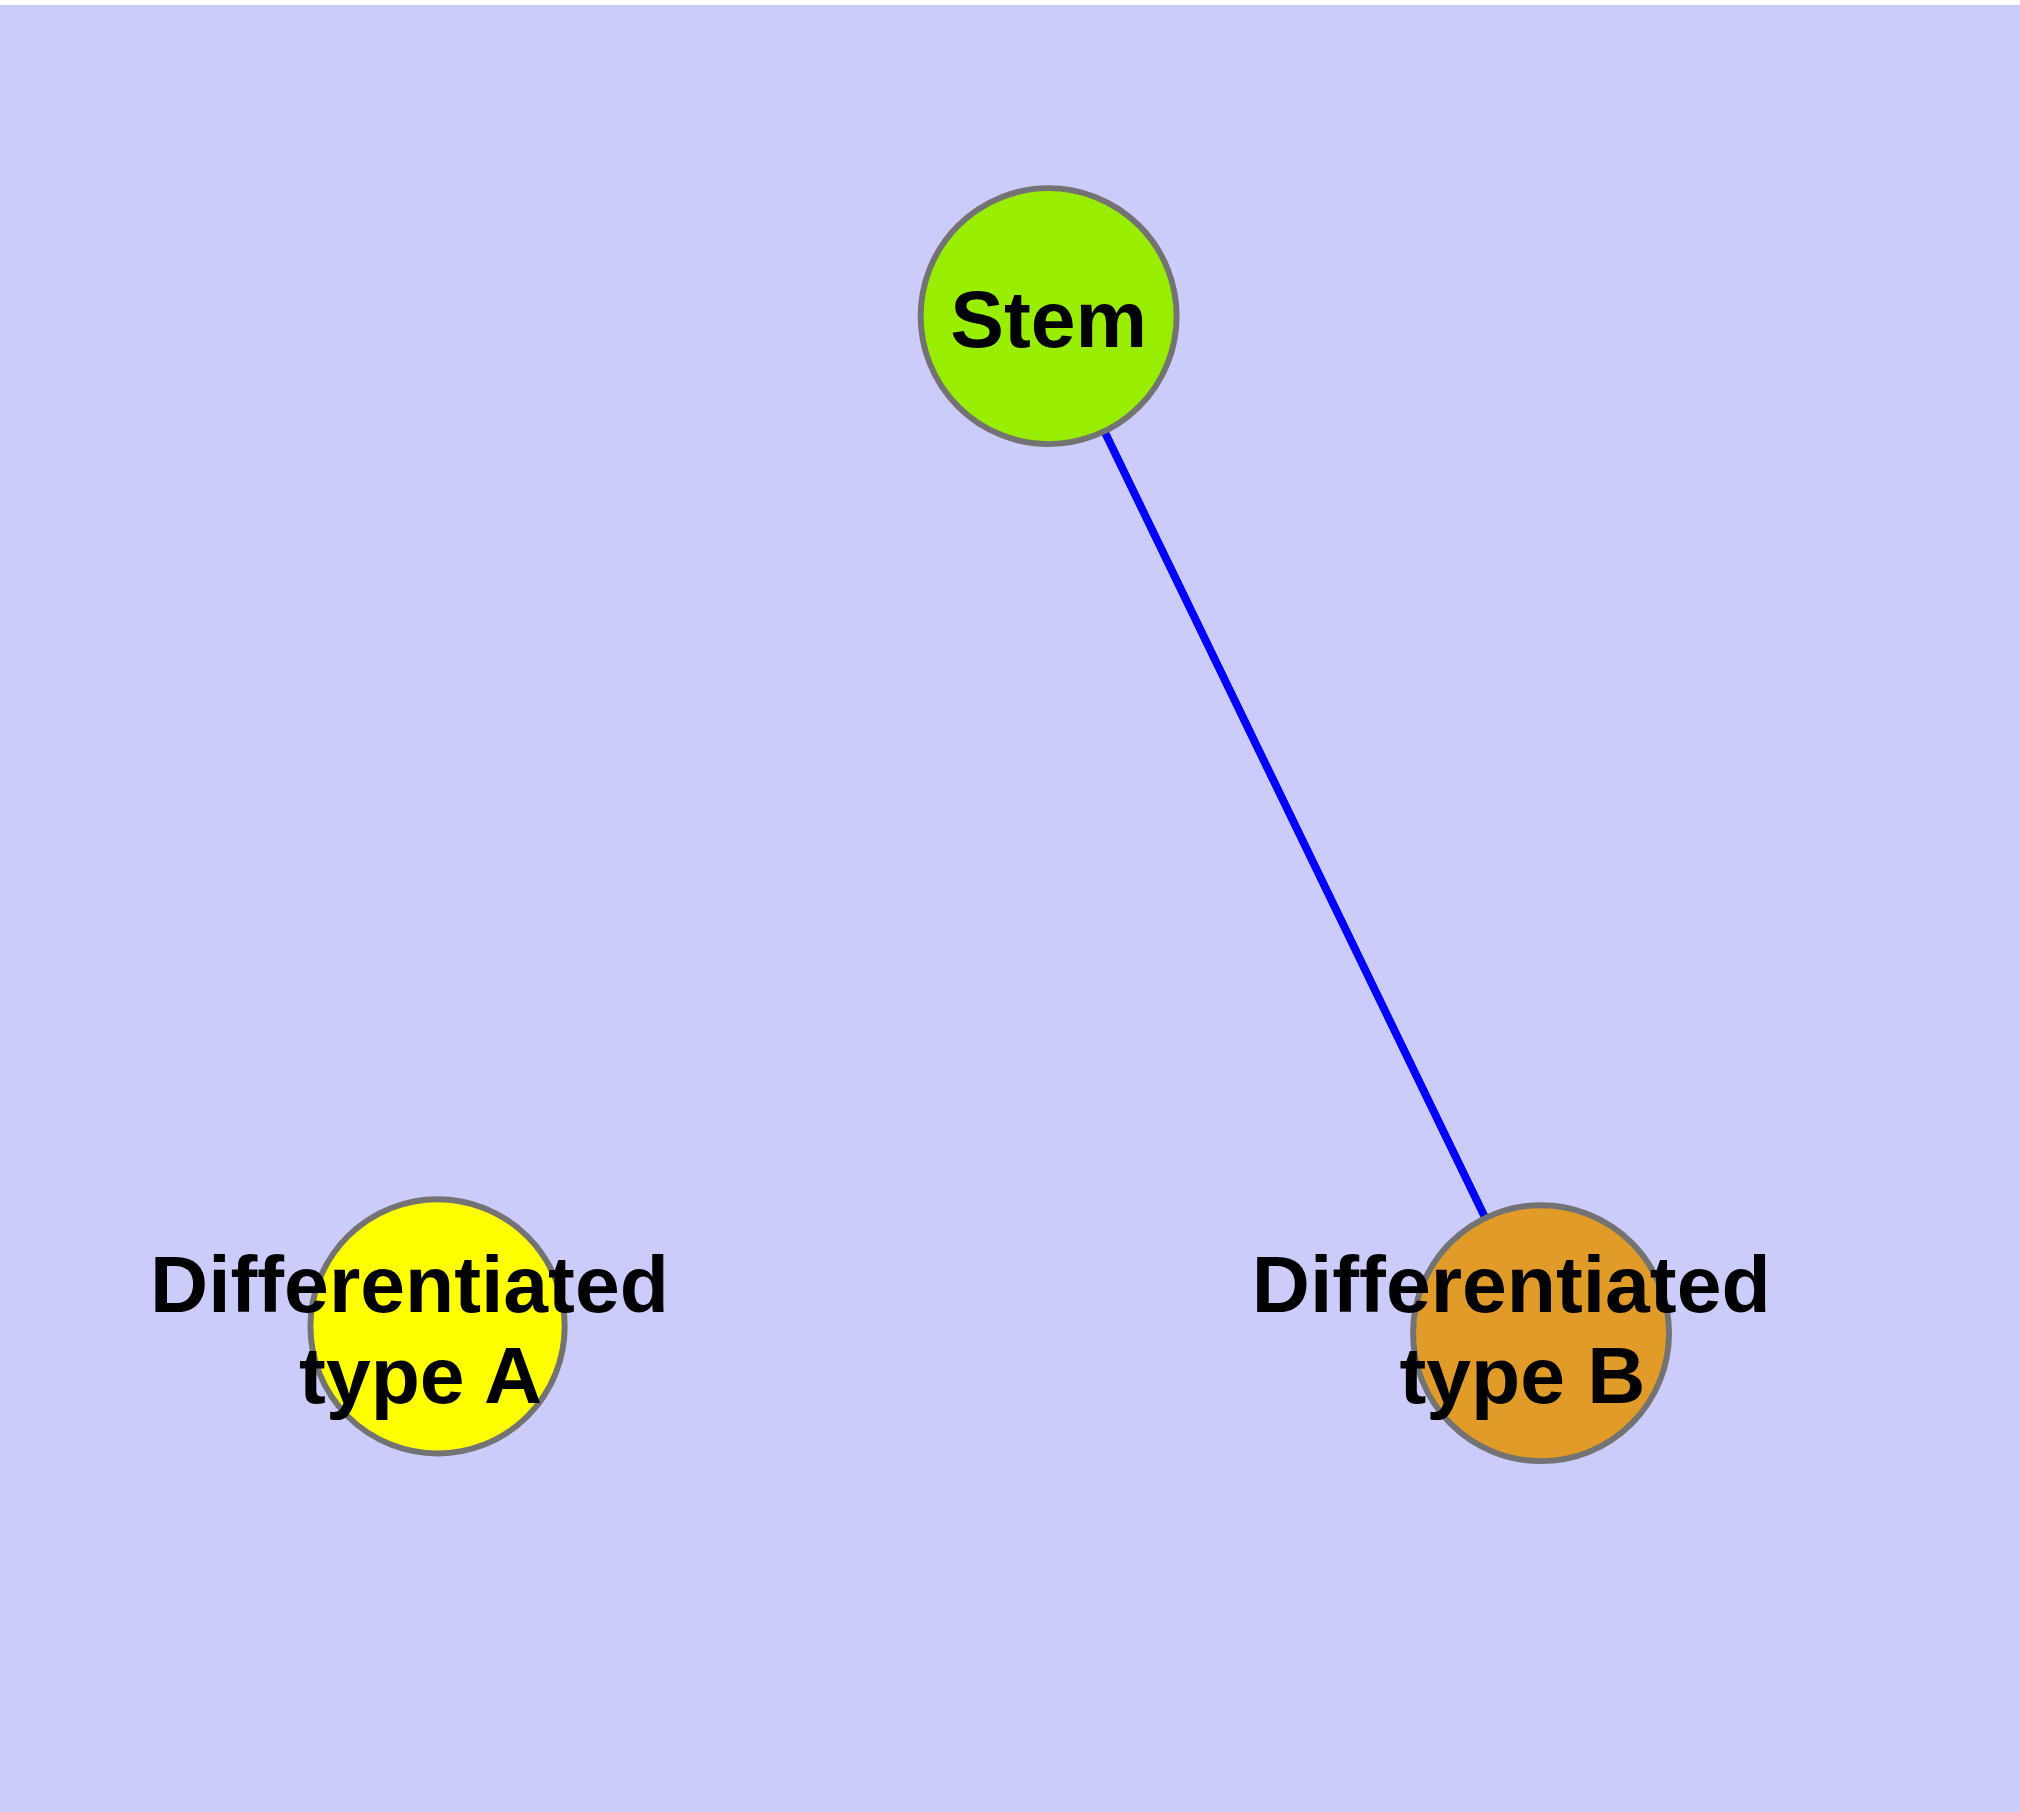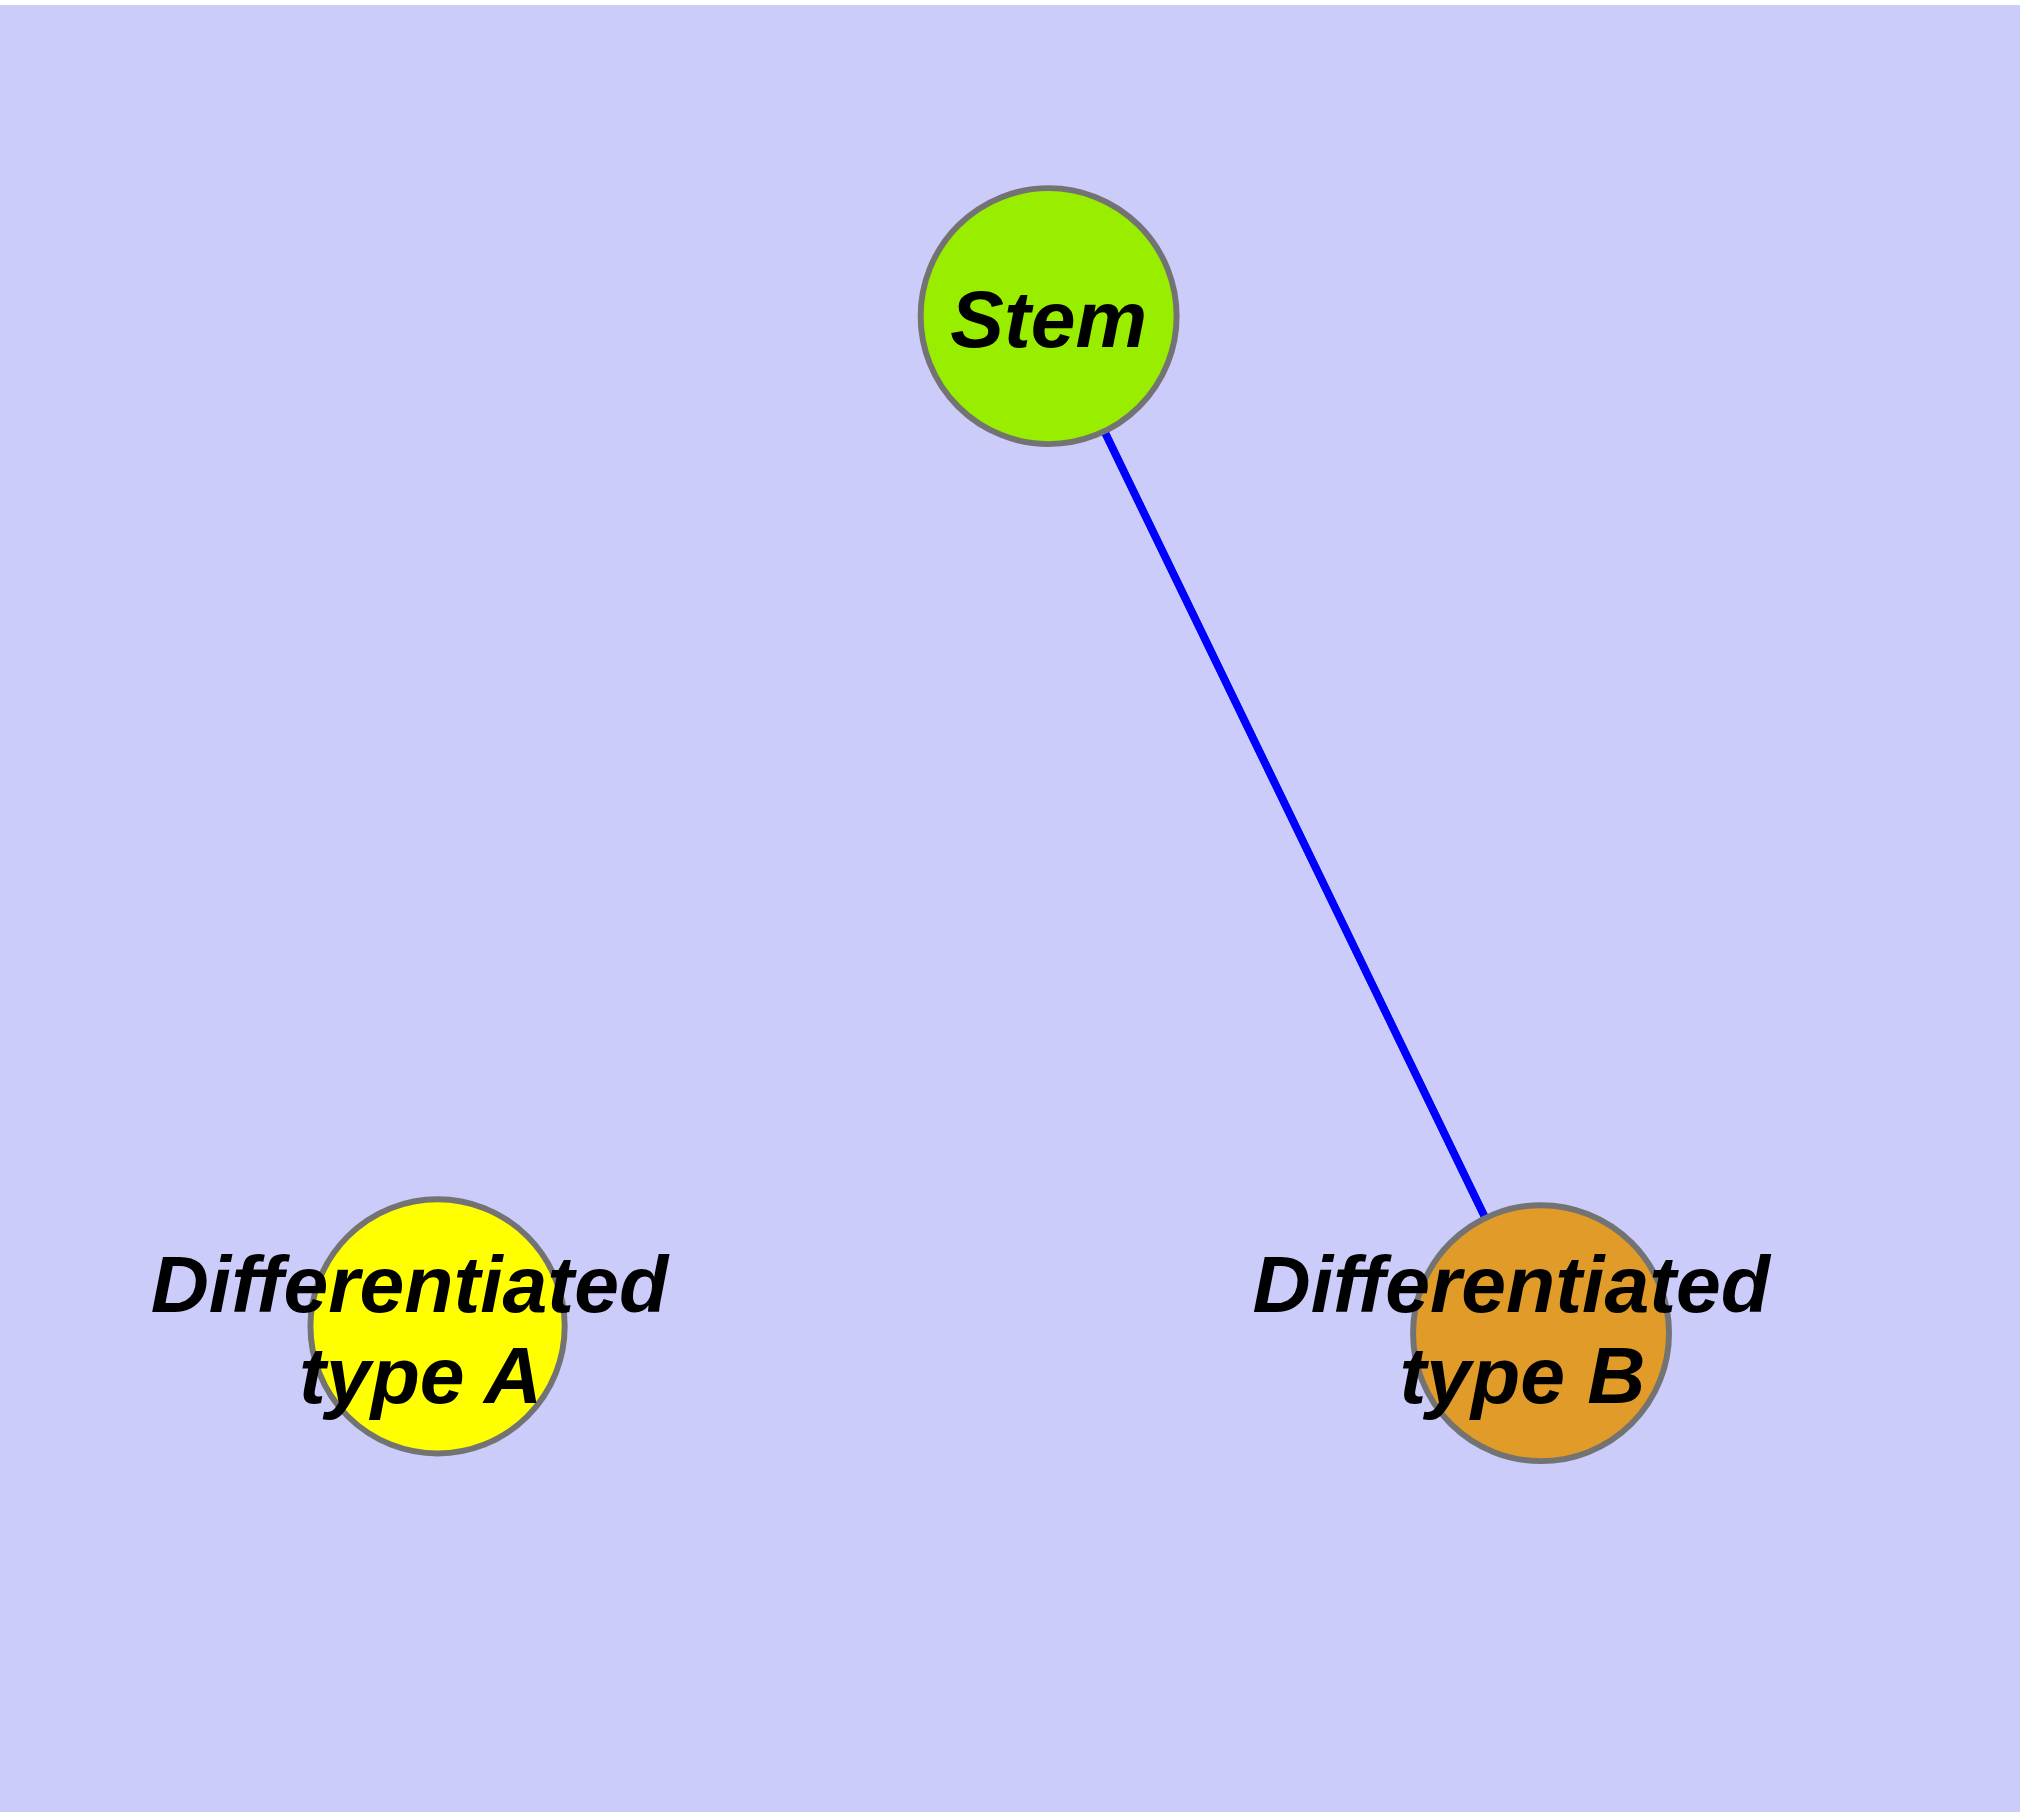--- a/index.html
+++ b/index.html
@@ -47,21 +47,21 @@
     font-weight: bold;
     font-size: 95px;
     fill: #000000;
     text-anchor: middle;
     dominant-baseline: alphabetic;
   }
 </style>
 </head>
 <body>
 
-<div id="canvas" style="background: rgb(255, 255, 255); width: 2021px; height: 1812px; font-style: italic;">
+<div id="canvas" style="background: rgb(255, 255, 255); width: 2021px; height: 1812px;">
   <div id="plot-area" style="background: rgb(204, 204, 250);"></div>
 
   <svg id="graph-svg" viewBox="0 0 2384 2138" xmlns="http://www.w3.org/2000/svg">
 
     <g x1="1237" y1="373" x2="516" y2="1565" style="stroke: rgb(0, 0, 255); stroke-width: 9;">
       <line class="edge-line" x1="1237" y1="373" x2="1818" y2="1573" style="stroke: rgb(0, 0, 255); stroke-width: 9;"></line>
       <line class="edge-line" x1="1237" y1="373" x2="1818" y2="1573"></line>
     </g>
 
     <g>

